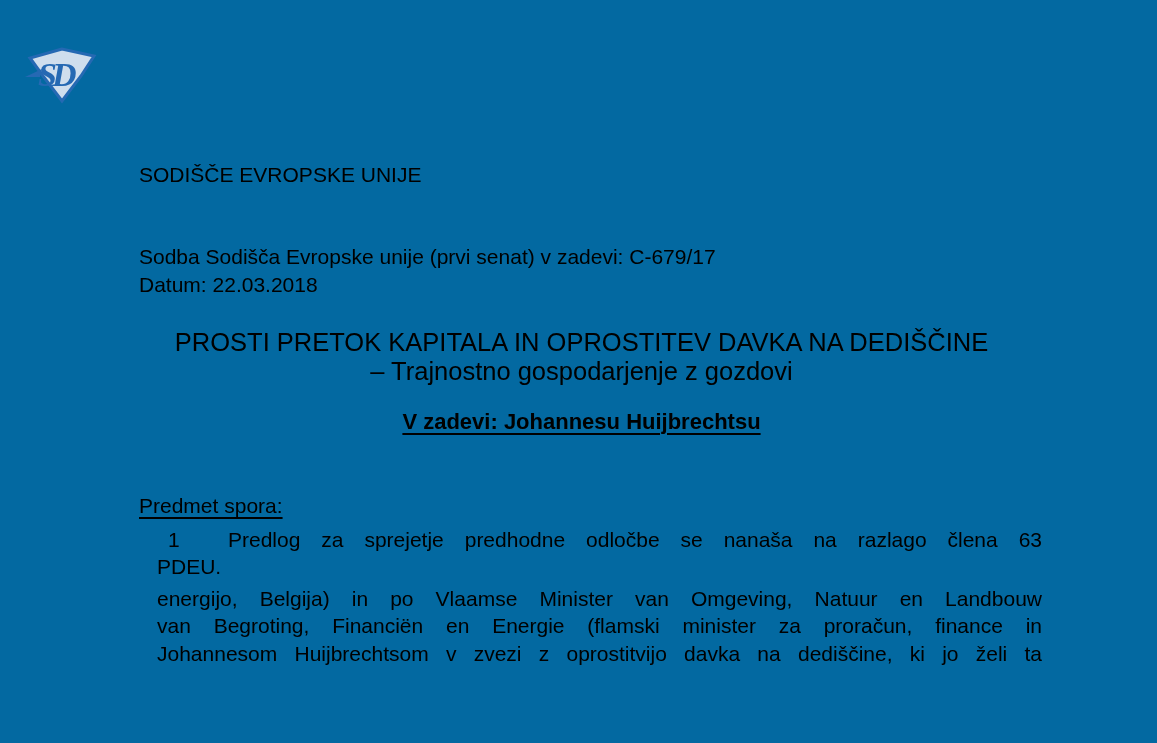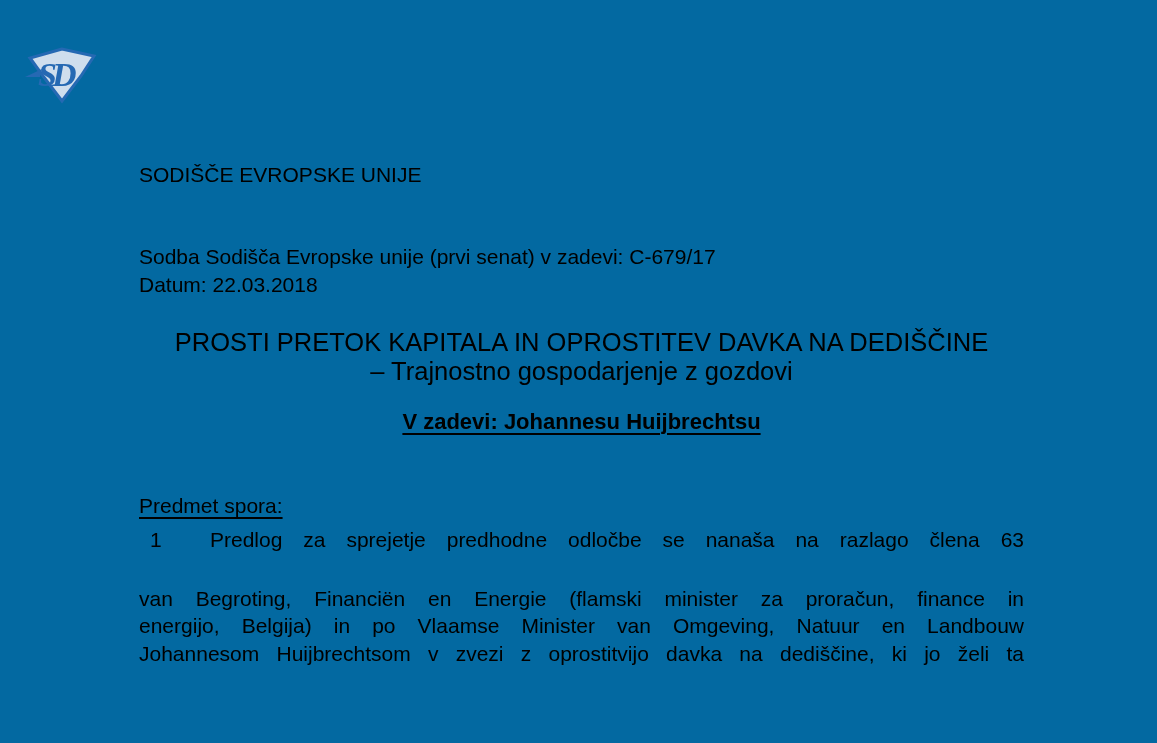--- a/index.html
+++ b/index.html
@@ -38,21 +38,21 @@
     text-align: center;
   }
   .subject-block span,
   .section-heading span {
     text-decoration: underline;
     text-decoration-thickness: 2px;
     text-underline-offset: 4px;
   }
   .section-heading { top: 494px; font-size: 21px; }
 
-  .para { font-size: 21px; line-height: 27.3px; }
+  .para { font-size: 21px; line-height: 27.3px; margin-left: 18px; }
   .para-1 { top: 526px; }
   .para-2 { top: 585px; }
 
   .jline { text-align: justify; text-align-last: justify; }
   .jline.last { text-align-last: left; }
 
   .pnum { display: inline-block; width: 71px; padding-left: 11px; }
 </style>
 </head>
 <body>
@@ -82,22 +82,23 @@
     <div class="block title-block">
       <div class="title-text">PROSTI PRETOK KAPITALA IN OPROSTITEV DAVKA NA DEDIŠČINE – Trajnostno gospodarjenje z gozdovi</div>
     </div>
 
     <div class="block subject-block"><span>V zadevi: Johannesu Huijbrechtsu</span></div>
 
     <div class="block section-heading"><span>Predmet spora:</span></div>
 
     <div class="block para para-1">
       <div class="jline"><span class="pnum">1</span><span>Predlog za sprejetje predhodne odločbe se nanaša na razlago člena 63</span></div>
+      <div class="jline last">PDEU.</div>
     </div>
 
     <div class="block para para-2">
+      <div class="jline">energijo, Belgija) in po Vlaamse Minister van Omgeving, Natuur en Landbouw</div>
       <div class="jline">van Begroting, Financiën en Energie (flamski minister za proračun, finance in</div>
-      <div class="jline">energijo, Belgija) in po Vlaamse Minister van Omgeving, Natuur en Landbouw</div>
       <div class="jline">Johannesom Huijbrechtsom v zvezi z oprostitvijo davka na dediščine, ki jo želi ta</div>
     </div>
 
   </div>
 </div>
 
 </body></html>

